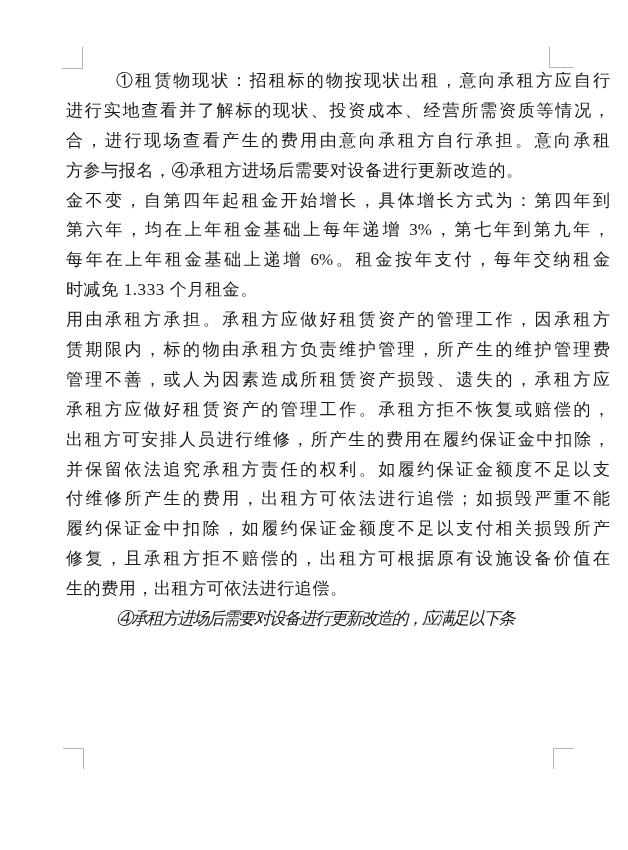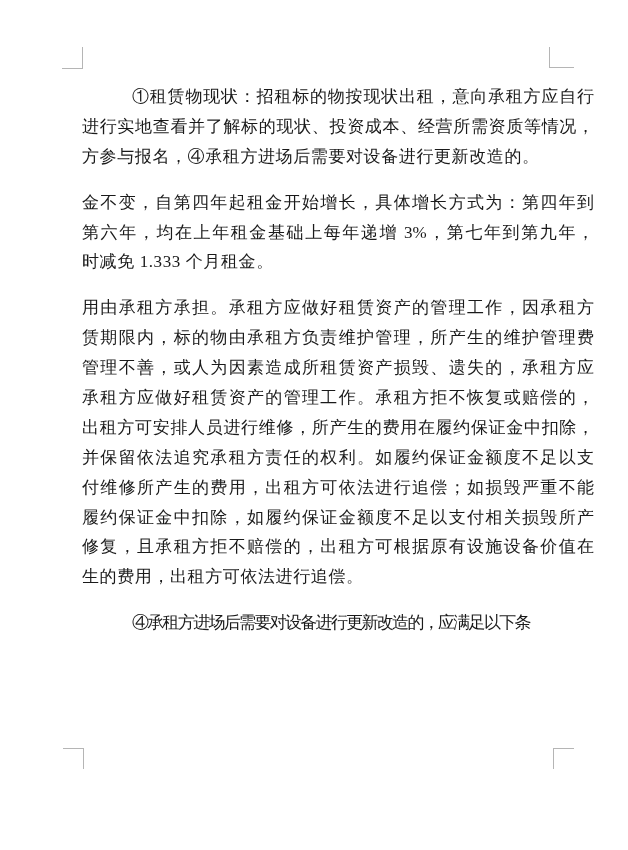--- a/index.html
+++ b/index.html
@@ -26,50 +26,52 @@
   .crop.bl{left:63px;top:748px;width:20px;height:20px;
     border-top:1px solid var(--crop-color);border-right:1px solid var(--crop-color);}
   .crop.br{left:553px;top:748px;width:20px;height:20px;
     border-top:1px solid var(--crop-color);border-left:1px solid var(--crop-color);}
   
   .text-body{
     position:absolute;left:66px;top:66px;width:544px;
     color:var(--text-color);
     font-size:17px;
   }
-  .paragraph{margin:16px;padding:0;}
+  .paragraph{margin:0;padding:0;}
   .line{
     height:29.9px;line-height:29.9px;
     text-align:justify;
     text-align-last:justify;
     overflow:hidden;
     white-space:nowrap;
   }
   .line.first{text-indent:50px;}
   .line.last{text-align-last:left;white-space:normal;letter-spacing:0.6px;}
   
-  .paragraph:nth-child(4) .line.last{letter-spacing:-1.7px;}
+  .paragraph:nth-child(4) .line.last{letter-spacing:-1.7px;font-style:italic;}
 </style>
 </head>
 <body>
 
 <div class="page">
   <div class="crop tl"></div>
   <div class="crop tr"></div>
   <div class="crop bl"></div>
   <div class="crop br"></div>
   <div class="text-body">
       <div class="paragraph">
         <div class="line first">①租赁物现状：招租标的物按现状出租，意向承租方应自行</div>
         <div class="line">进行实地查看并了解标的现状、投资成本、经营所需资质等情况，</div>
+        <div class="line">合，进行现场查看产生的费用由意向承租方自行承担。意向承租</div>
         <div class="line last">方参与报名，④承租方进场后需要对设备进行更新改造的。</div>
       </div>
       <div class="paragraph">
         <div class="line">金不变，自第四年起租金开始增长，具体增长方式为：第四年到</div>
         <div class="line">第六年，均在上年租金基础上每年递增 3%，第七年到第九年，</div>
+        <div class="line">每年在上年租金基础上递增 6%。租金按年支付，每年交纳租金</div>
         <div class="line last">时减免 1.333 个月租金。</div>
       </div>
       <div class="paragraph">
         <div class="line">用由承租方承担。承租方应做好租赁资产的管理工作，因承租方</div>
         <div class="line">赁期限内，标的物由承租方负责维护管理，所产生的维护管理费</div>
         <div class="line">管理不善，或人为因素造成所租赁资产损毁、遗失的，承租方应</div>
         <div class="line">承租方应做好租赁资产的管理工作。承租方拒不恢复或赔偿的，</div>
         <div class="line">出租方可安排人员进行维修，所产生的费用在履约保证金中扣除，</div>
         <div class="line">并保留依法追究承租方责任的权利。如履约保证金额度不足以支</div>
         <div class="line">付维修所产生的费用，出租方可依法进行追偿；如损毁严重不能</div>

